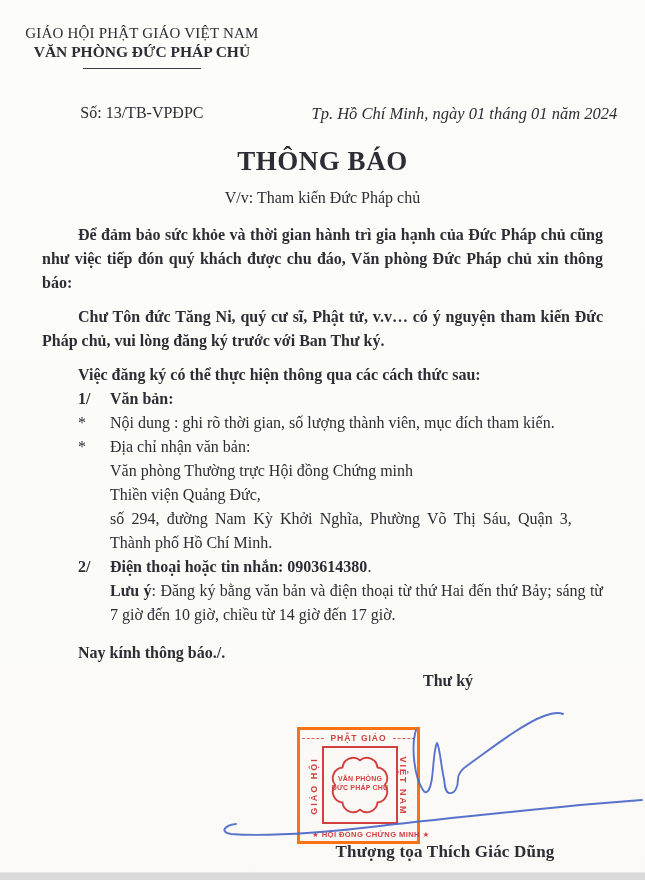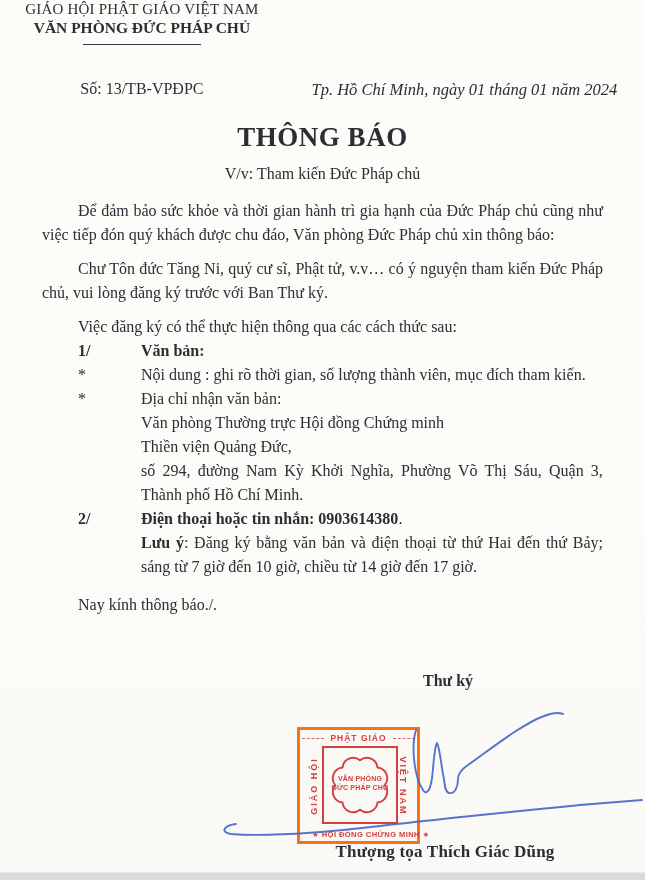--- a/index.html
+++ b/index.html
@@ -4,45 +4,45 @@
 <style>
   html,body{margin:0;padding:0;}
   body{
     width:645px;height:880px;position:relative;overflow:hidden;
     background:linear-gradient(180deg,#fcfcf9 0%,#fbfbf8 60%,#faf9f6 100%);
     font-family:"Liberation Serif","DejaVu Serif",serif;
     color:#2d2d35;
   }
   .page{position:relative;width:645px;height:880px;}
   
-  .hdr{display:flex;}
+  .hdr{display:flex;padding-top:24px;}
   .hdr-left{width:44%;text-align:center;}
   .hdr-right{width:56%;text-align:center;}
   .hdr-l1{font-size:15px;line-height:18px;letter-spacing:.2px;}
   .hdr-l2{font-size:15.5px;line-height:19px;font-weight:bold;}
   .hdr-r1{font-size:15.5px;line-height:19px;font-weight:bold;}
   .hdr-r2{font-size:16px;line-height:19px;font-weight:bold;}
   .rule{height:0;border-top:1.6px solid #3a3a40;margin:7px auto 0 auto;}
   .rule-left{width:118px;}
   .rule-right{width:172px;}
   .meta{display:flex;margin-top:35px;}
   .meta-num{width:44%;text-align:center;font-size:16px;}
   .meta-date{width:56%;text-align:center;font-size:16.5px;font-style:italic;}
   
   .title{margin-top:21px;text-align:center;font-size:27px;line-height:32px;font-weight:bold;letter-spacing:.5px;}
   .subject{margin-top:10px;text-align:center;font-size:16px;line-height:22px;}
   
   .content{margin:0 42px;font-size:16px;line-height:24px;text-align:justify;}
-  .para{margin:0;}
+  .para{margin:0;font-weight:bold;}
   .indent{text-indent:36px;}
   .mt14{margin-top:14px;} .mt10{margin-top:10px;} .mt8{margin-top:8px;}
   .row{position:relative;margin:0;}
   .marker{position:absolute;left:36px;top:0;}
   .bold{font-weight:bold;}
-  .hang{margin-left:99px;}
+  .hang{margin-left:68px;}
   .stretch3{word-spacing:3.2px;}
   .closing{margin-top:14px;}
   
   .sig-role{position:absolute;left:348px;top:672px;width:200px;text-align:center;
             font-size:16px;font-weight:bold;}
   .sig-name{position:absolute;left:300px;top:842px;width:290px;text-align:center;
             font-size:17px;font-weight:bold;letter-spacing:.2px;}
   
   .stamp{position:absolute;left:297px;top:727px;width:117px;height:111px;
          border:3px solid #f97316;color:#d24040;

